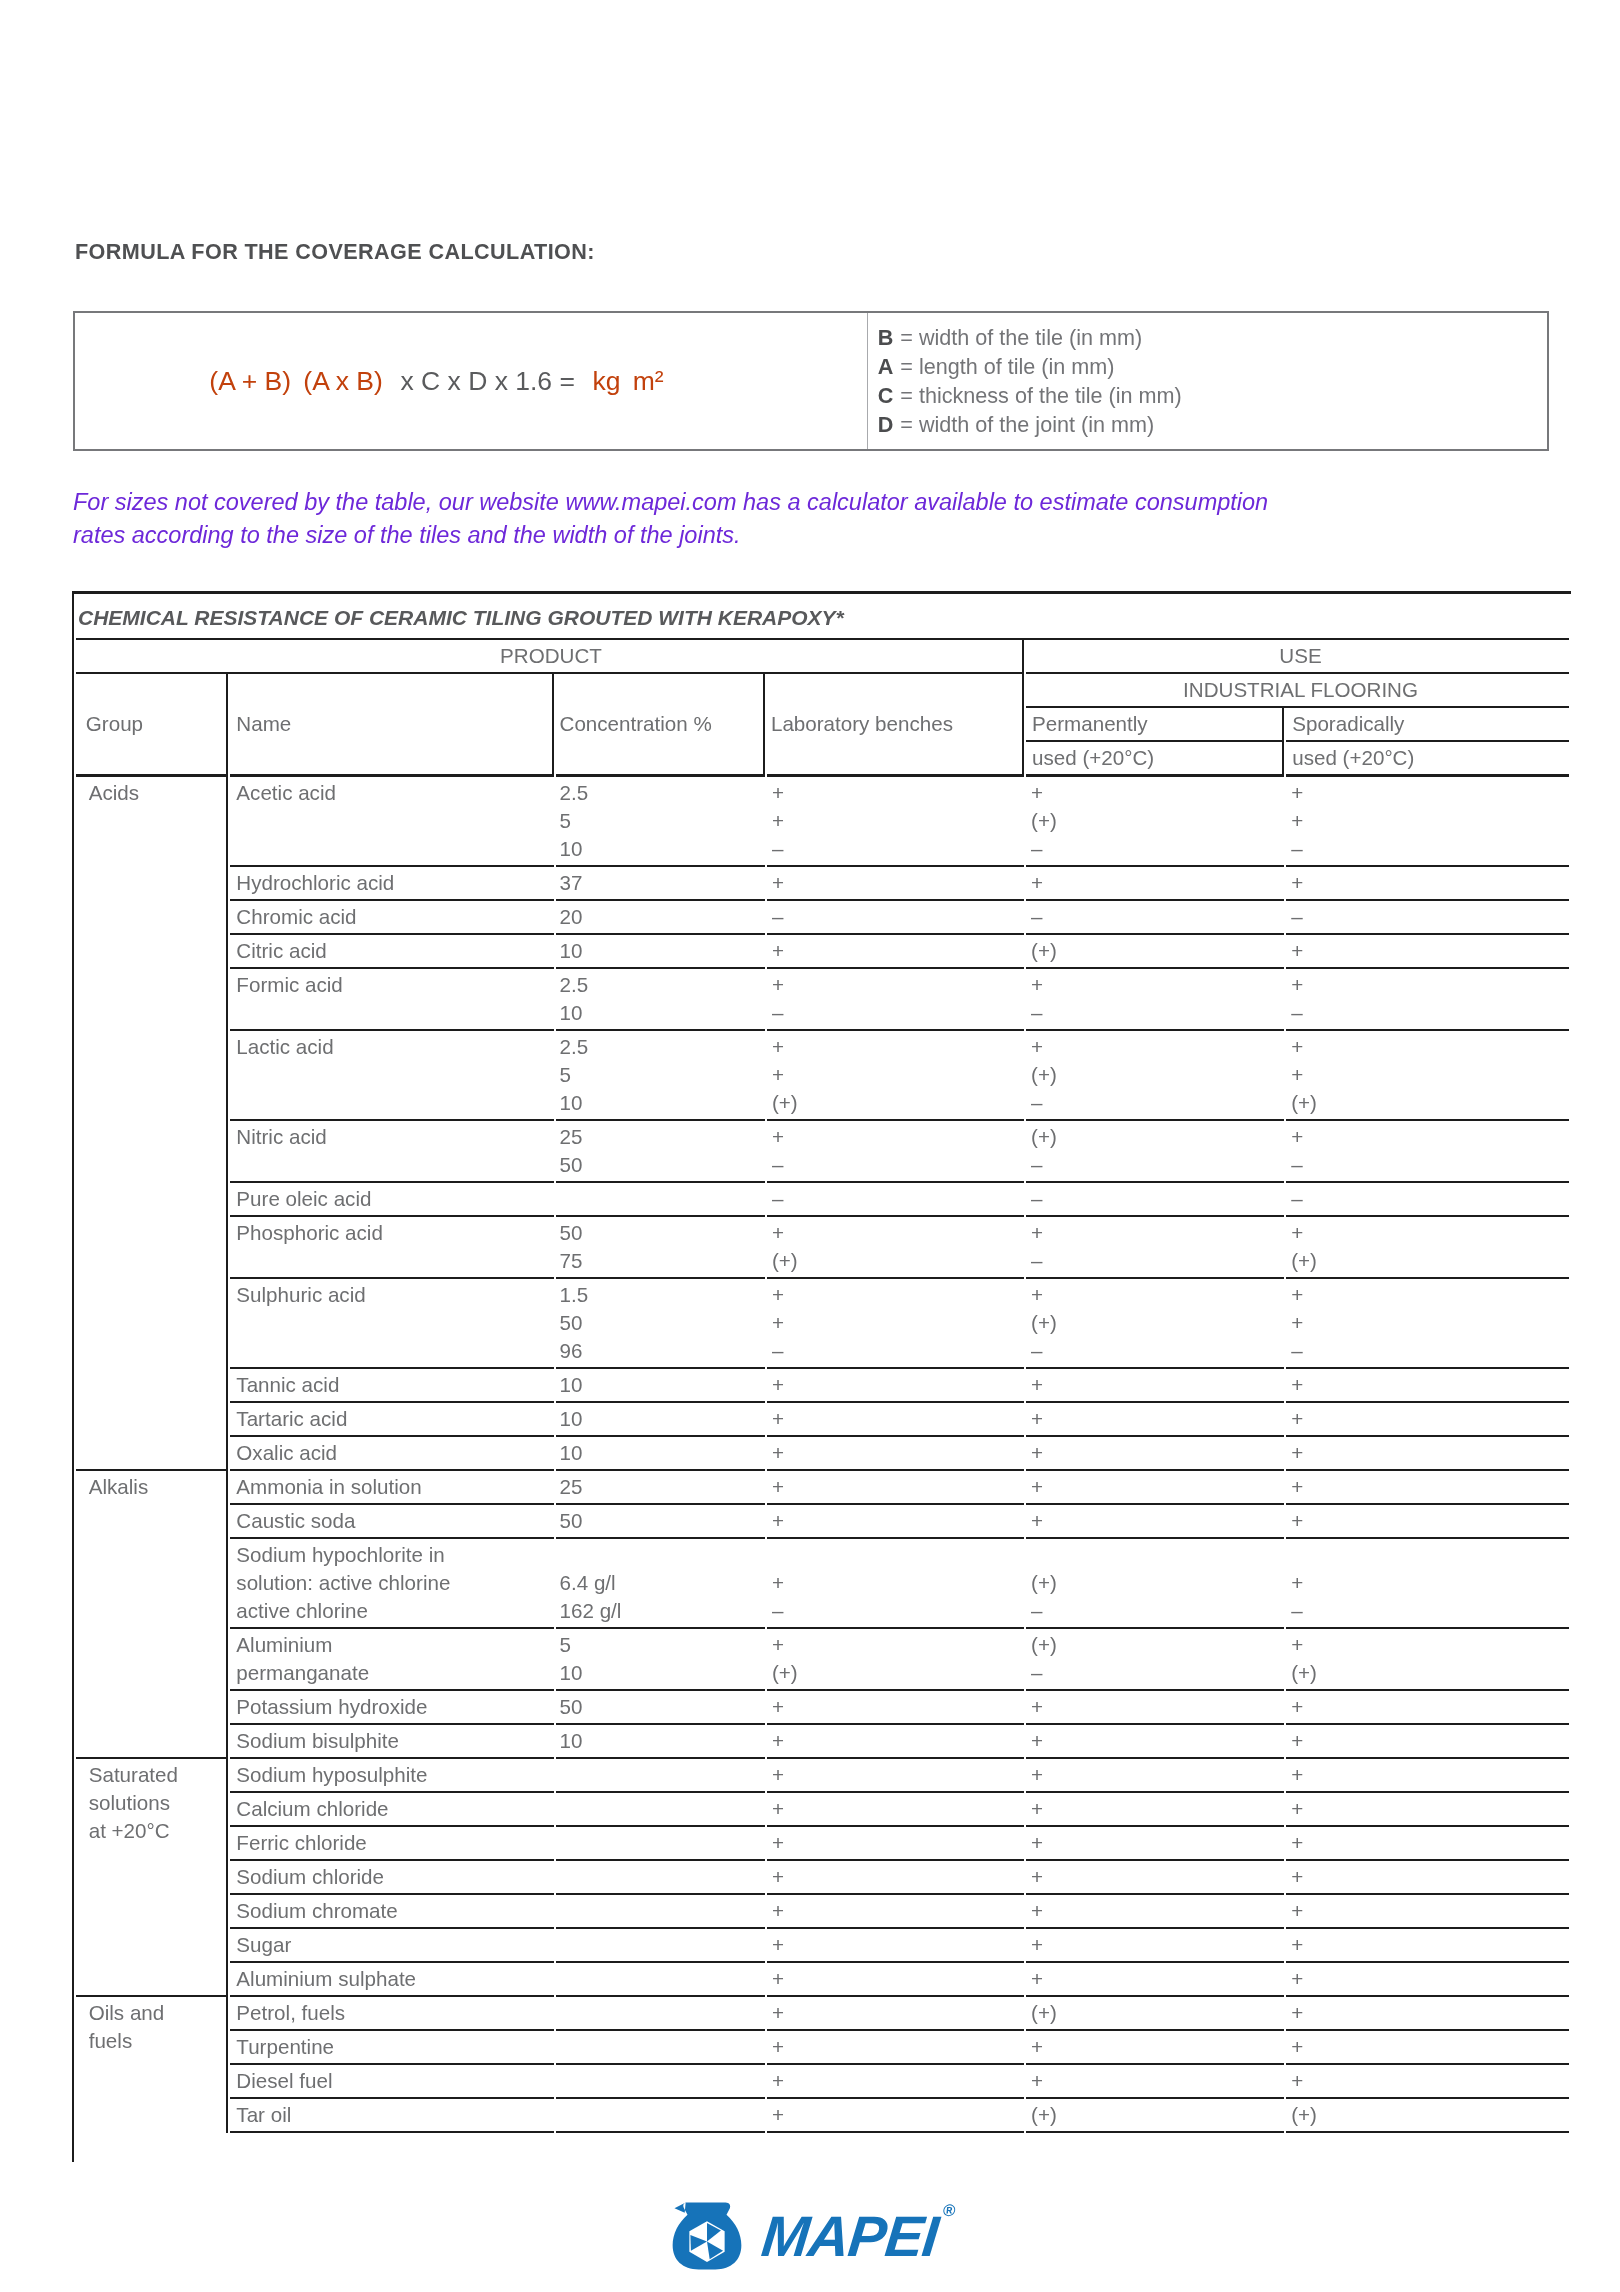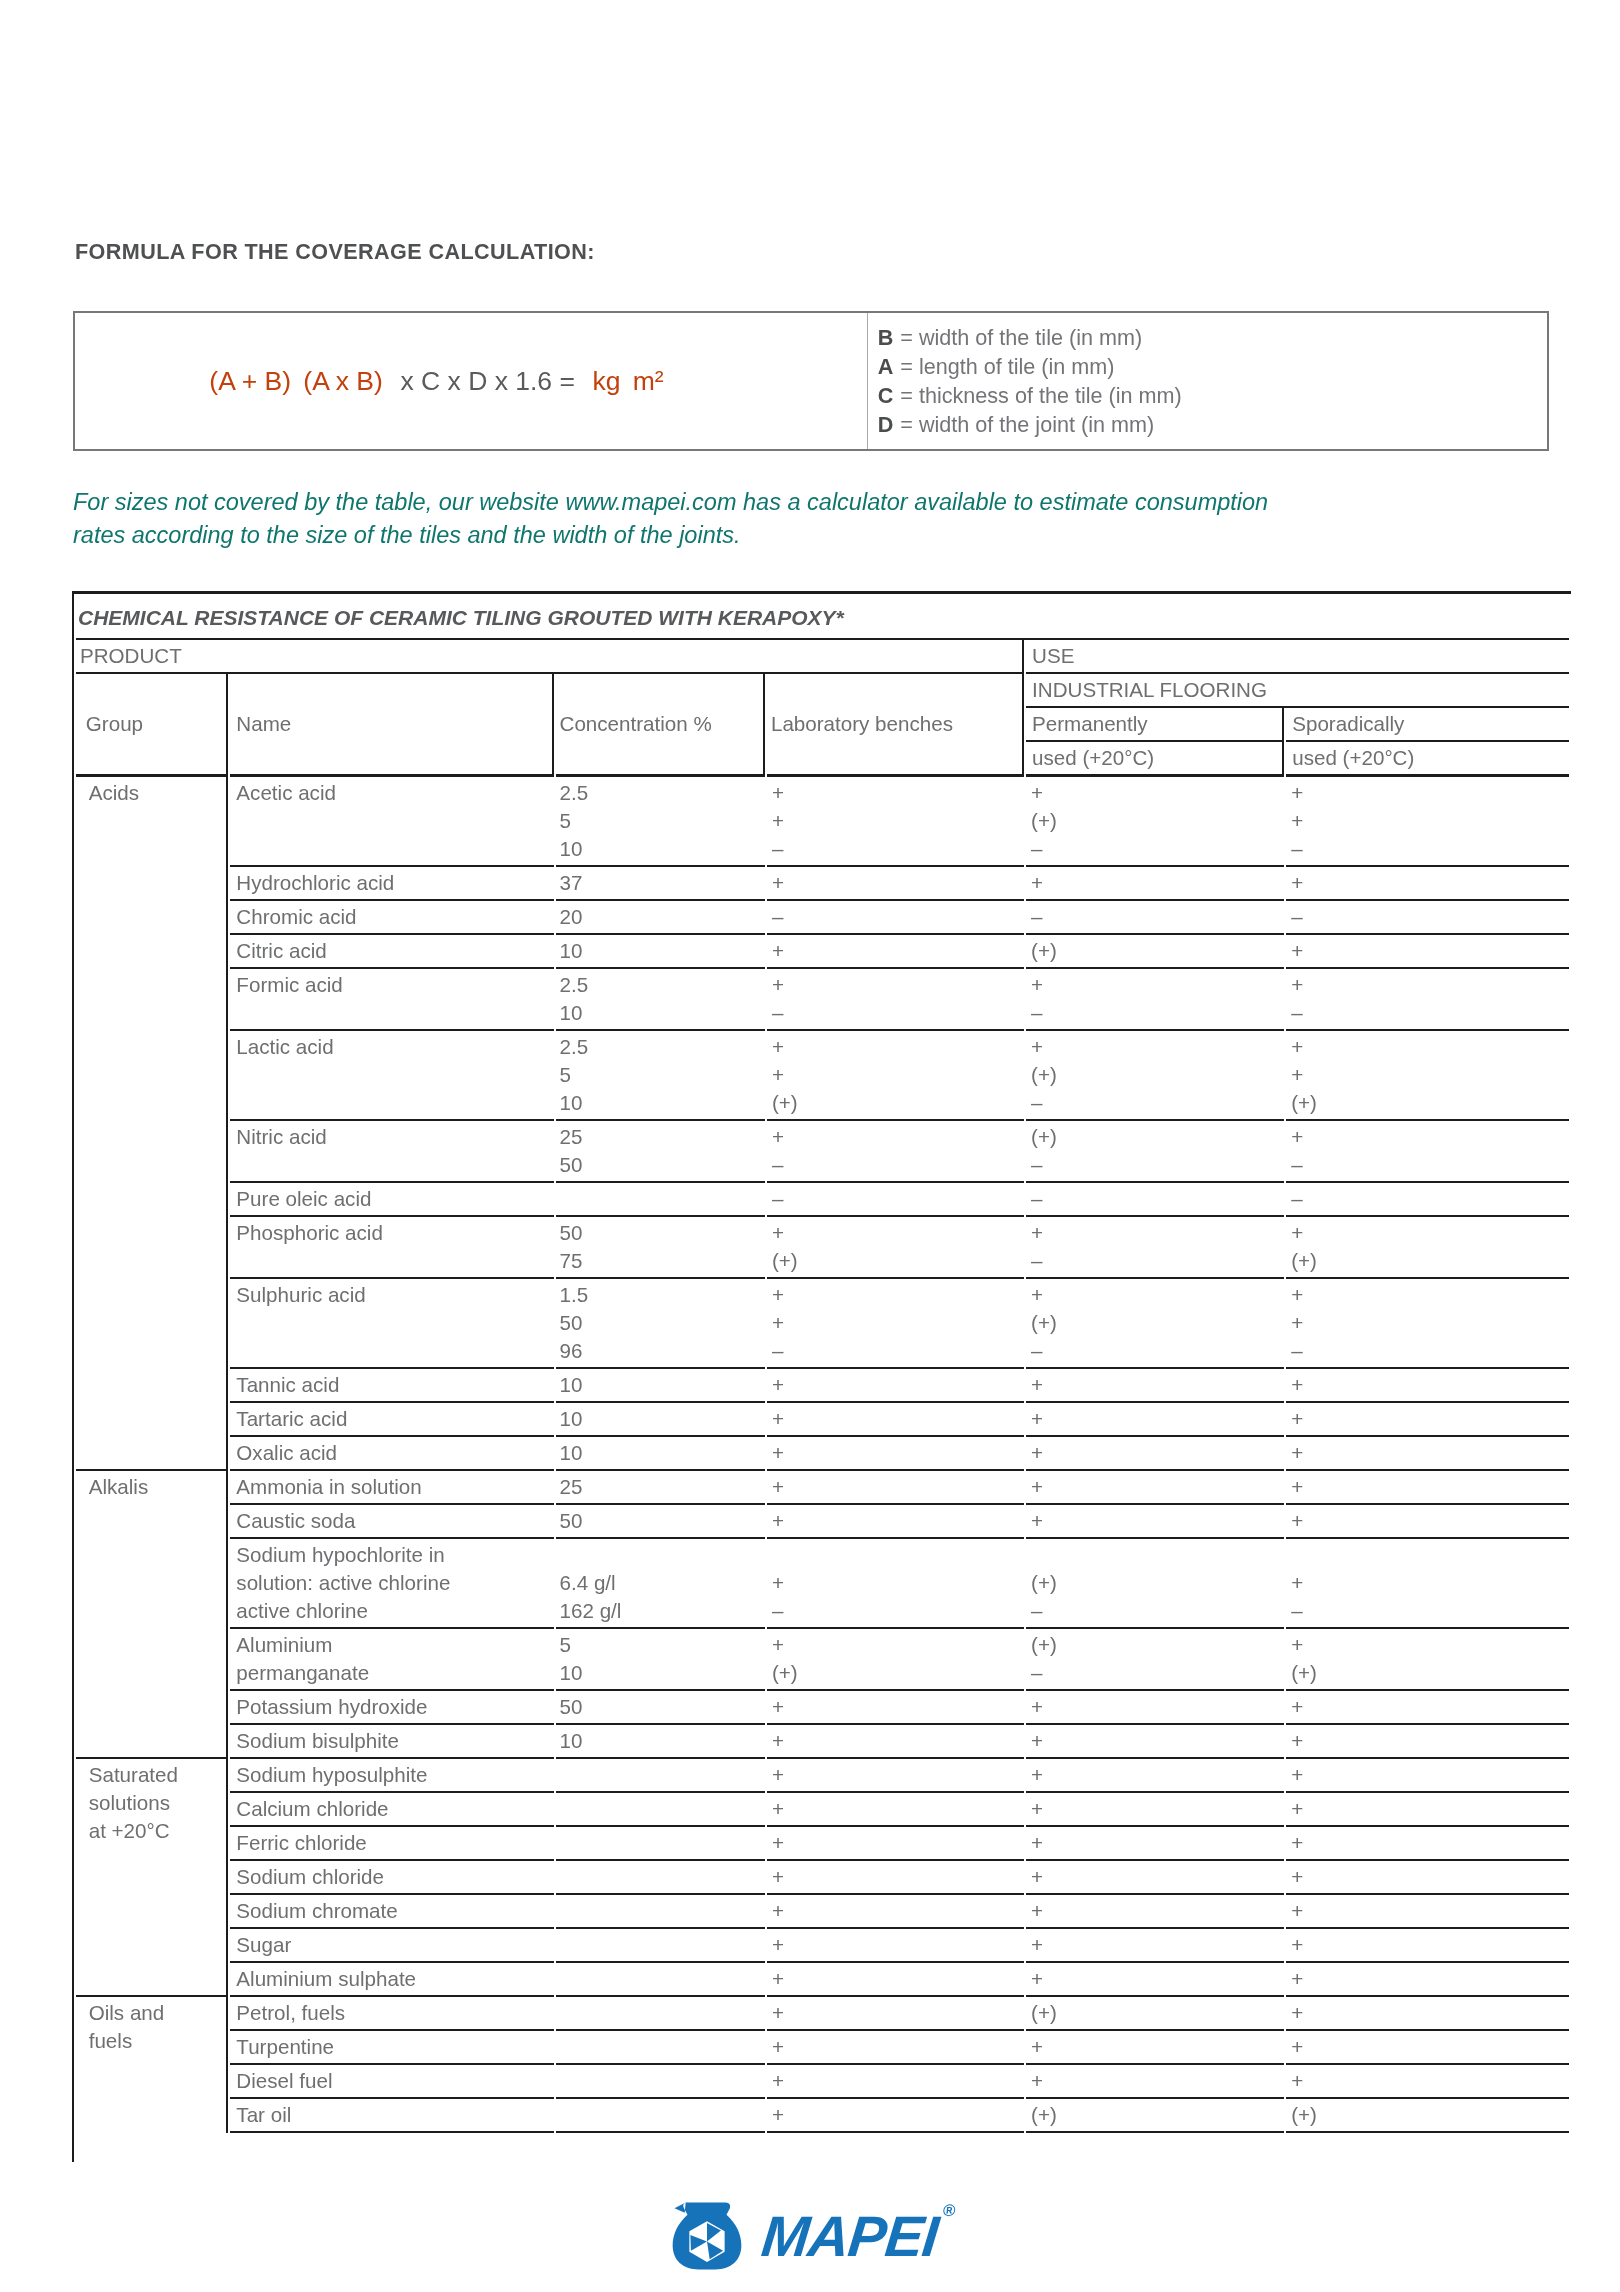--- a/index.html
+++ b/index.html
@@ -23,34 +23,34 @@
             padding-left:9.8px;box-sizing:border-box;}
   .frac{display:inline-block;text-align:center;vertical-align:middle;}
   .frac .ft{font-size:26.5px;line-height:30px;color:#c2410c;padding:0 3.9px;}
   .frac .fbar{border-top:2px solid #5a5b5d;height:0;margin:1px 0;}
   .fmid{font-size:26.5px;color:#5a5b5d;margin:0 13.7px;white-space:nowrap;}
   .legend-line{font-size:21.6px;line-height:29px;color:#737477;white-space:nowrap;}
   .legend-line .lkey{font-weight:bold;color:#4b4c4e;margin-right:6.9px;}
 
   
   #note{position:absolute;left:73px;top:486px;margin:0;font-style:italic;font-size:23.5px;line-height:33px;
-        color:#0f766e;width:1480px;}
+        color:#6d28d9;width:1480px;}
 
   
   #chem-wrap{position:absolute;left:72px;top:591px;border-left:2px solid #1c1c1c;padding-bottom:29px;}
   #chem-table{border-collapse:separate;border-spacing:2.9px 0;table-layout:fixed;width:1497px;
               border-top:3.9px solid #1c1c1c;}
   #chem-table td{font-size:20.6px;color:#6e6f71;vertical-align:top;overflow:hidden;}
   #chem-table .title-cell{font-weight:bold;color:#58595b;font-size:21px;line-height:28px;
                           padding:9.8px 0 5.9px 2px;border-bottom:2.9px solid #1c1c1c;font-style:italic;}
   .hcell{line-height:28px;padding:2px 0 2px 5.9px;white-space:nowrap;}
   .pl4{padding-left:3.9px;}
   .plg{padding-left:9.8px;}
   .br{border-right:2px solid #1c1c1c;}
-  .bb3{border-bottom:2.9px solid #1c1c1c;}
+  .bb3{border-bottom:2.9px solid #1c1c1c;text-align:center;}
   .bb2{border-bottom:2px solid #1c1c1c;}
   .rspan{vertical-align:middle !important;border-bottom:3.9px solid #1c1c1c;}
   #chem-table thead tr.lastrow td{border-bottom:3.9px solid #1c1c1c;}
   .dcell{border-bottom:2px solid #1c1c1c;padding:2px 0;}
   .dcell .ln{min-height:28px;line-height:28px;white-space:nowrap;}
   .dcell.name .ln{padding-left:5.9px;}
   .dcell.conc .ln{padding-left:3.9px;}
   .dcell.sym .ln{padding-left:4.9px;}
   .gcell{border-bottom:2px solid #1c1c1c;border-right:2px solid #1c1c1c;padding:2px 0;}
   .gcell .ln{min-height:28px;line-height:28px;padding-left:12.7px;white-space:nowrap;}

